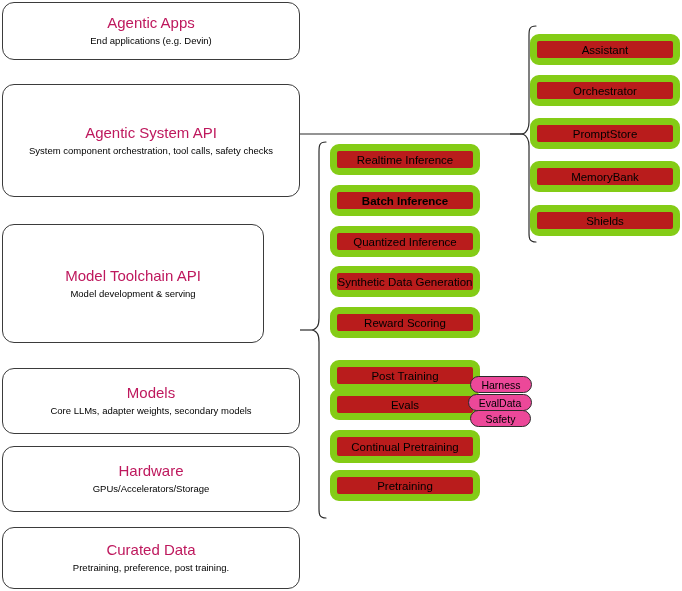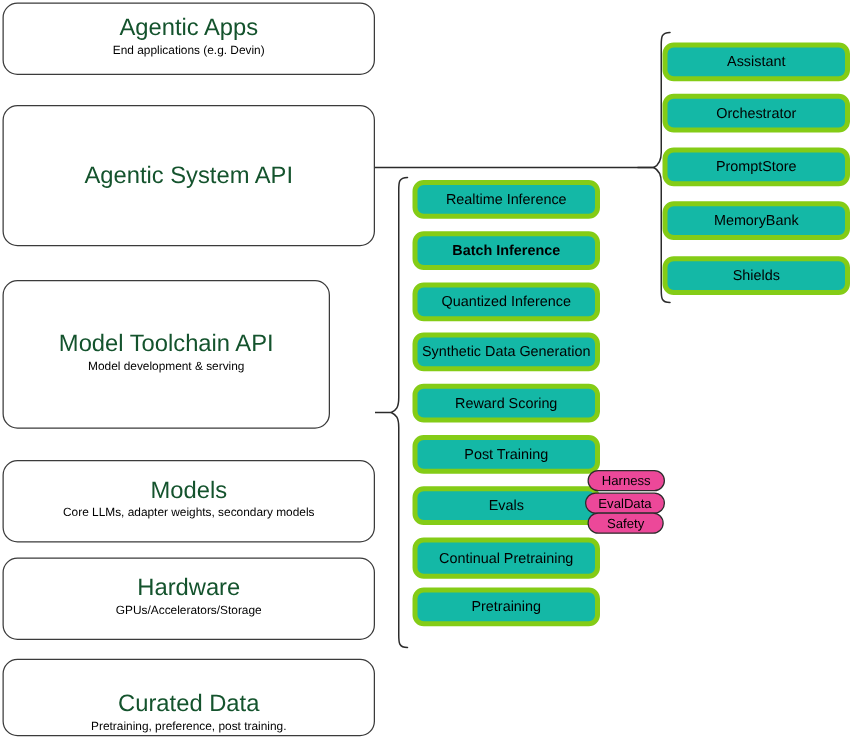--- a/index.html
+++ b/index.html
@@ -24,38 +24,38 @@
     border: 1px solid #3b3b3b;
     border-radius: 12px;
     background: #ffffff;
     display: flex;
     flex-direction: column;
     align-items: center;
     justify-content: center;
     text-align: center;
   }
   .layer-title {
-    font-size: 19px;
+    font-size: 15px;
     line-height: 16px;
-    color: #14532d;
+    color: #be185d;
     white-space: nowrap;
   }
   .layer-sub {
     font-size: 9.5px;
     line-height: 13px;
     color: #000000;
     margin-top: 3px;
     white-space: nowrap;
   }
   .cap-box {
     position: absolute;
     box-sizing: border-box;
-    border: 4px solid #84cc16;
+    border: 7px solid #84cc16;
     border-radius: 9px;
-    background: #14b8a6;
+    background: #b91c1c;
     display: flex;
     align-items: center;
     justify-content: center;
     text-align: left;
     font-size: 11.5px;
     line-height: 14px;
     color: #000000;
     white-space: nowrap;
   }
   .pill {
@@ -96,38 +96,39 @@
 
 <div id="canvas">
 
   <div class="layer-box" style="left:2px; top:2px; width:298px; height:58px;">
     <div class="layer-title">Agentic Apps</div>
     <div class="layer-sub">End applications (e.g. Devin)</div>
   </div>
 
   <div class="layer-box" style="left:2px; top:84px; width:298px; height:113px;">
     <div class="layer-title">Agentic System API</div>
+    <div class="layer-sub">System component orchestration, tool calls, safety checks</div>
   </div>
 
   <div class="layer-box" style="left:2px; top:224px; width:262px; height:119px;">
     <div class="layer-title">Model Toolchain API</div>
     <div class="layer-sub">Model development &amp; serving</div>
   </div>
 
   <div class="layer-box" style="left:2px; top:368px; width:298px; height:66px;">
     <div class="layer-title">Models</div>
     <div class="layer-sub">Core LLMs, adapter weights, secondary models</div>
   </div>
 
   <div class="layer-box" style="left:2px; top:446px; width:298px; height:66px;">
     <div class="layer-title">Hardware</div>
     <div class="layer-sub">GPUs/Accelerators/Storage</div>
   </div>
 
-  <div class="layer-box" style="left:2px; top:527px; width:298px; height:62px;justify-content:flex-end;">
+  <div class="layer-box" style="left:2px; top:527px; width:298px; height:62px;">
     <div class="layer-title">Curated Data</div>
     <div class="layer-sub">Pretraining, preference, post training.</div>
   </div>
 
   <div class="connector" style="left:300px; top:128px; width:224px; height:12px;">
     <svg width="224" height="12" viewBox="0 0 224 12">
       <path d="M0 6 L224 6" stroke="#2b2b2b" stroke-width="1.2" fill="none"></path>
     </svg>
   </div>
 
@@ -165,21 +166,21 @@
   </div>
   <div class="cap-box" style="left:330px; top:226px; width:150px; height:31px;">
     <span>Quantized Inference</span>
   </div>
   <div class="cap-box" style="left:330px; top:266px; width:150px; height:31px;">
     <span>Synthetic Data Generation</span>
   </div>
   <div class="cap-box" style="left:330px; top:307px; width:150px; height:31px;">
     <span>Reward Scoring</span>
   </div>
-  <div class="cap-box" style="left:330px; top:348px; width:150px; height:31px;">
+  <div class="cap-box" style="left:330px; top:360px; width:150px; height:31px;">
     <span>Post Training</span>
   </div>
   <div class="cap-box" style="left:330px; top:389px; width:150px; height:31px;">
     <span>Evals</span>
   </div>
   <div class="cap-box" style="left:330px; top:430px; width:150px; height:33px;">
     <span>Continual Pretraining</span>
   </div>
   <div class="cap-box" style="left:330px; top:470px; width:150px; height:31px;">
     <span>Pretraining</span>

